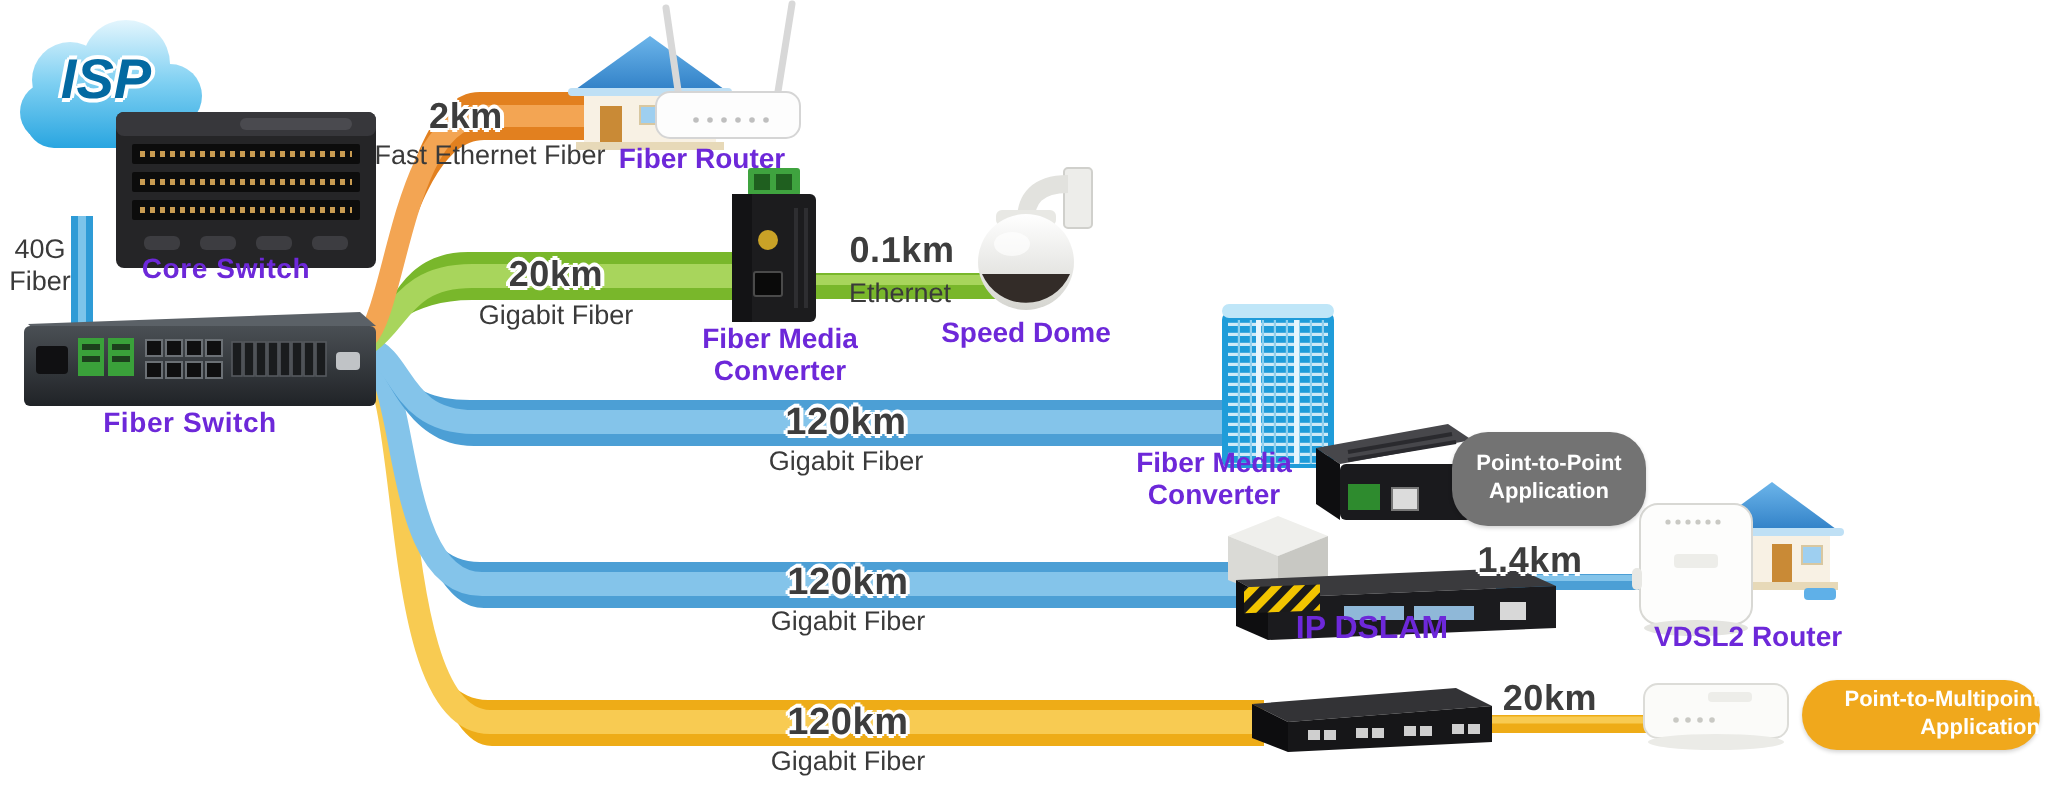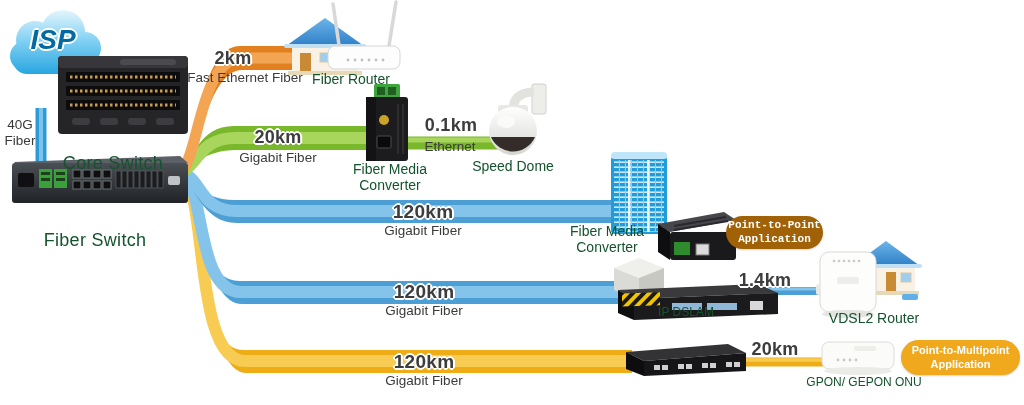--- a/index.html
+++ b/index.html
@@ -6,30 +6,30 @@
   #canvas{
     position:relative;width:1024px;height:405px;background:#fff;overflow:hidden;
     font-family:"Liberation Sans",sans-serif;
   }
   #scene{position:absolute;left:0;top:0;}
   .lbl{position:absolute;transform:translateX(-50%);white-space:nowrap;color:#3a3a3a;line-height:1.15;text-align:center;}
   .dist{font-weight:bold;font-size:18px;color:#3d3d3d;letter-spacing:.3px;
     text-shadow:-2px 0 #fff,2px 0 #fff,0 -2px #fff,0 2px #fff,-1px -1px #fff,1px -1px #fff,-1px 1px #fff,1px 1px #fff;}
   .dist-lg{font-size:19px;}
   .medium{font-size:13.5px;color:#3a3a3a;}
-  .devlbl{font-weight:normal;font-size:14px;color:#14532d;}
-  .devlbl-md{font-size:12px;}
-  .devlbl-lg{font-size:18px;letter-spacing:.3px;margin-top:27px;}
+  .devlbl{font-weight:bold;font-size:14px;color:#6d28d9;}
+  .devlbl-md{font-size:16px;}
+  .devlbl-lg{font-size:14px;letter-spacing:.3px;}
   .isp-text{font-weight:bold;font-style:italic;font-size:28px;color:#0369a1;
     text-shadow:-2px 0 #fff,2px 0 #fff,0 -2px #fff,0 2px #fff,1px 1px #fff,-1px -1px #fff;}
   .badge{position:absolute;border-radius:18px;color:#fff;font-weight:bold;font-size:11px;
     display:flex;flex-direction:column;align-items:center;justify-content:center;
     line-height:1.25;text-align:center;box-shadow:0 1px 2px rgba(0,0,0,.18);}
-  .badge-p2p{left:726px;top:216px;width:97px;height:33px;background:#a16207;font-family:Liberation Mono, monospace;}
-  .badge-p2mp{left:901px;top:340px;width:119px;height:35px;background:#F0A81C;}
+  .badge-p2p{left:726px;top:216px;width:97px;height:47px;background:#737373;}
+  .badge-p2mp{left:901px;top:340px;width:119px;height:35px;background:#F0A81C;align-items:flex-end;}
 </style>
 </head>
 <body>
 
 <div id="canvas">
 
   <svg id="scene" width="1024" height="405" viewBox="0 0 1024 405">
     <defs>
       <linearGradient id="cloudG" gradientUnits="userSpaceOnUse" x1="0" y1="6" x2="0" y2="80">
         <stop offset="0" stop-color="#EAF8FE"></stop>
@@ -336,21 +336,20 @@
 
   <div class="lbl dist dist-lg" style="left:424px;top:281px;">120km</div>
   <div class="lbl medium" style="left:424px;top:303px;">Gigabit Fiber</div>
   <div class="lbl devlbl devlbl-md" style="left:686px;top:306px;">IP DSLAM</div>
   <div class="lbl dist" style="left:765px;top:270px;">1.4km</div>
   <div class="lbl devlbl" style="left:874px;top:310px;">VDSL2 Router</div>
 
   <div class="lbl dist dist-lg" style="left:424px;top:351px;">120km</div>
   <div class="lbl medium" style="left:424px;top:373px;">Gigabit Fiber</div>
   <div class="lbl dist" style="left:775px;top:339px;">20km</div>
-  <div class="lbl devlbl devlbl-md" style="left:864px;top:376px;">GPON/ GEPON ONU</div>
 
   <div class="badge badge-p2p">
     <span>Point-to-Point</span>
     <span>Application</span>
   </div>
   <div class="badge badge-p2mp">
     <span>Point-to-Multipoint</span>
     <span>Application</span>
   </div>
 

